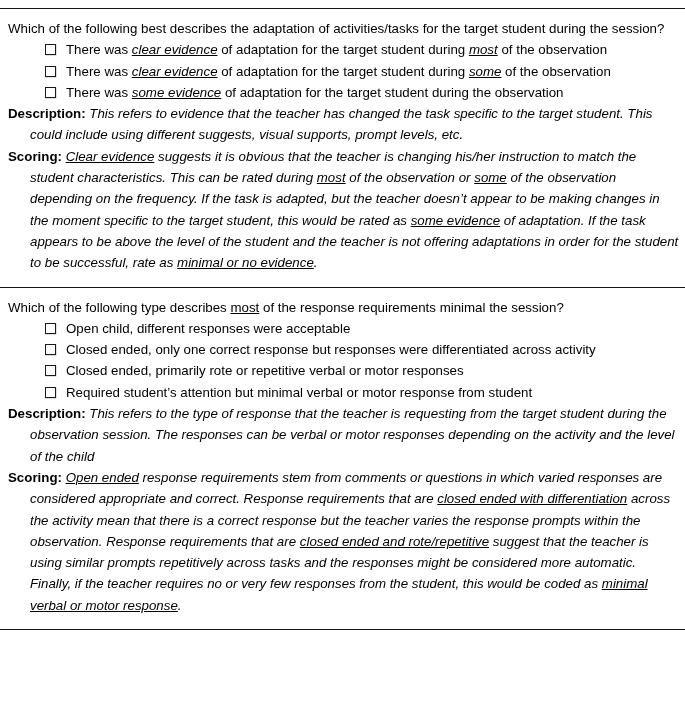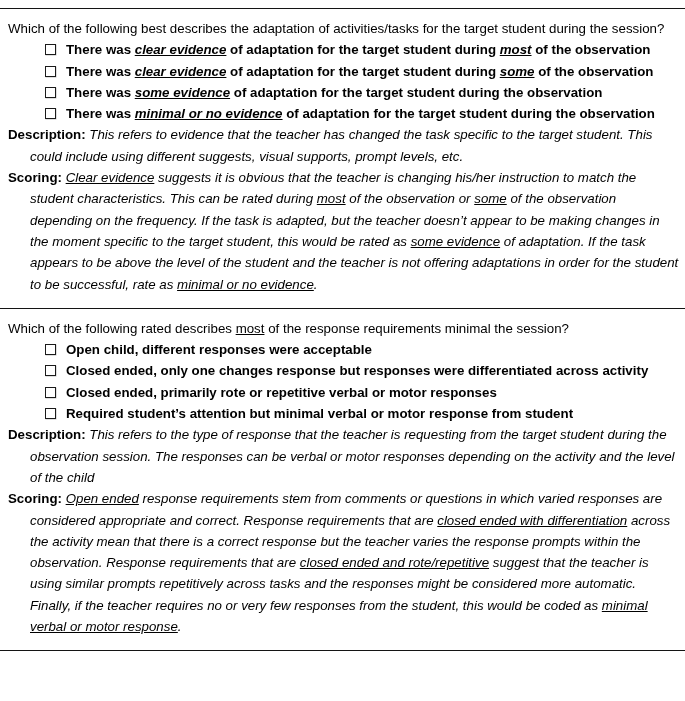--- a/index.html
+++ b/index.html
@@ -21,21 +21,20 @@
   }
   .rule-top { margin-top: 8px; }
   .rule-mid { margin-top: 12px; }
   .rule-bottom { margin-top: 12px; }
   .section { padding: 9px 6px 1px 8px; }
   p { margin: 0; }
   .option {
     display: flex;
     align-items: flex-start;
     padding-left: 37px;
-    font-weight: bold;
   }
   .checkbox {
     flex: 0 0 auto;
     width: 9px;
     height: 9px;
     border: 1.4px solid #1a1a1a;
     margin: 5px 10px 0 0;
     background: #ffffff;
     box-shadow: 0.5px 0.5px 0 rgba(0,0,0,0.25);
   }
@@ -64,44 +63,40 @@
         <span class="option-text"><span>There was </span><span class="u i">clear evidence</span><span> of adaptation for the target student during </span><span class="u i">most</span><span> of the observation</span></span>
       </div>
       <div class="option">
         <span class="checkbox"></span>
         <span class="option-text"><span>There was </span><span class="u i">clear evidence</span><span> of adaptation for the target student during </span><span class="u i">some</span><span> of the observation</span></span>
       </div>
       <div class="option">
         <span class="checkbox"></span>
         <span class="option-text"><span>There was </span><span class="u i">some evidence</span><span> of adaptation for the target student during the observation</span></span>
       </div>
-      <div class="option">
-        <span class="checkbox"></span>
-        <span class="option-text"><span>There was </span><span class="u i">minimal or no evidence</span><span> of adaptation for the target student during the observation</span></span>
-      </div>
     </div>
 
     <p class="hang"><span class="label">Description:</span><span class="italic"><span> This refers to evidence that the teacher has changed the task specific to the target student. This could include using different suggests, visual supports, prompt levels, etc.</span></span></p>
 
     <p class="hang"><span class="label">Scoring:</span><span class="italic"><span> </span><span class="u">Clear evidence</span><span> suggests it is obvious that the teacher is changing his/her instruction to match the student characteristics. This can be rated during </span><span class="u">most</span><span> of the observation or </span><span class="u">some</span><span> of the observation depending on the frequency. If the task is adapted, but the teacher doesn’t appear to be making changes in the moment specific to the target student, this would be rated as </span><span class="u">some evidence</span><span> of adaptation. If the task appears to be above the level of the student and the teacher is not offering adaptations in order for the student to be successful, rate as </span><span class="u">minimal or no evidence</span><span>.</span></span></p>
   </section>
 
   <div class="rule rule-mid"></div>
 
   <section class="section">
-    <p class="question"><span>Which of the following rated describes </span><span class="u">most</span><span> of the response requirements minimal the session?</span></p>
+    <p class="question"><span>Which of the following type describes </span><span class="u">most</span><span> of the response requirements minimal the session?</span></p>
 
     <div class="options">
       <div class="option">
         <span class="checkbox"></span>
         <span class="option-text"><span>Open child, different responses were acceptable</span></span>
       </div>
       <div class="option">
         <span class="checkbox"></span>
-        <span class="option-text"><span>Closed ended, only one changes response but responses were differentiated across activity</span></span>
+        <span class="option-text"><span>Closed ended, only one correct response but responses were differentiated across activity</span></span>
       </div>
       <div class="option">
         <span class="checkbox"></span>
         <span class="option-text"><span>Closed ended, primarily rote or repetitive verbal or motor responses</span></span>
       </div>
       <div class="option">
         <span class="checkbox"></span>
         <span class="option-text"><span>Required student’s attention but minimal verbal or motor response from student</span></span>
       </div>
     </div>

